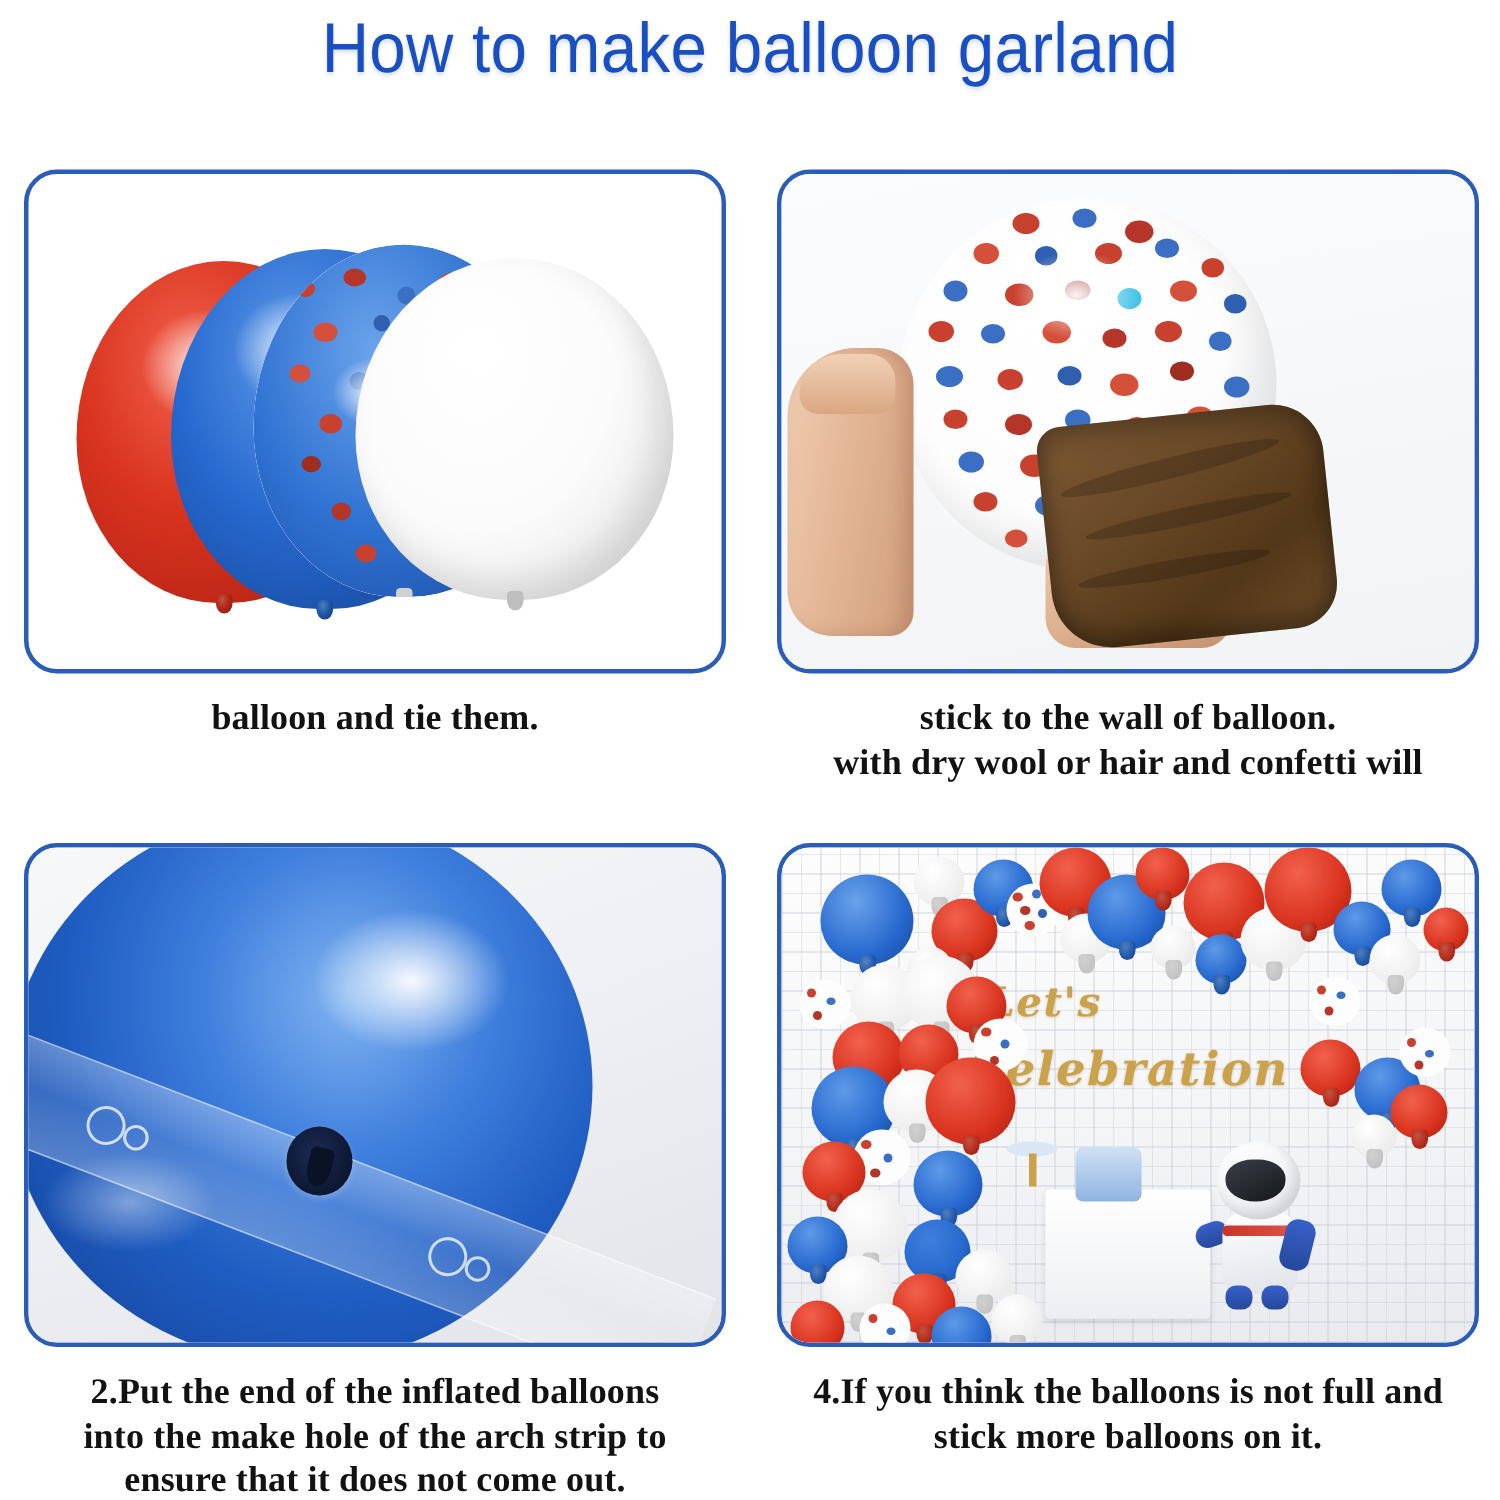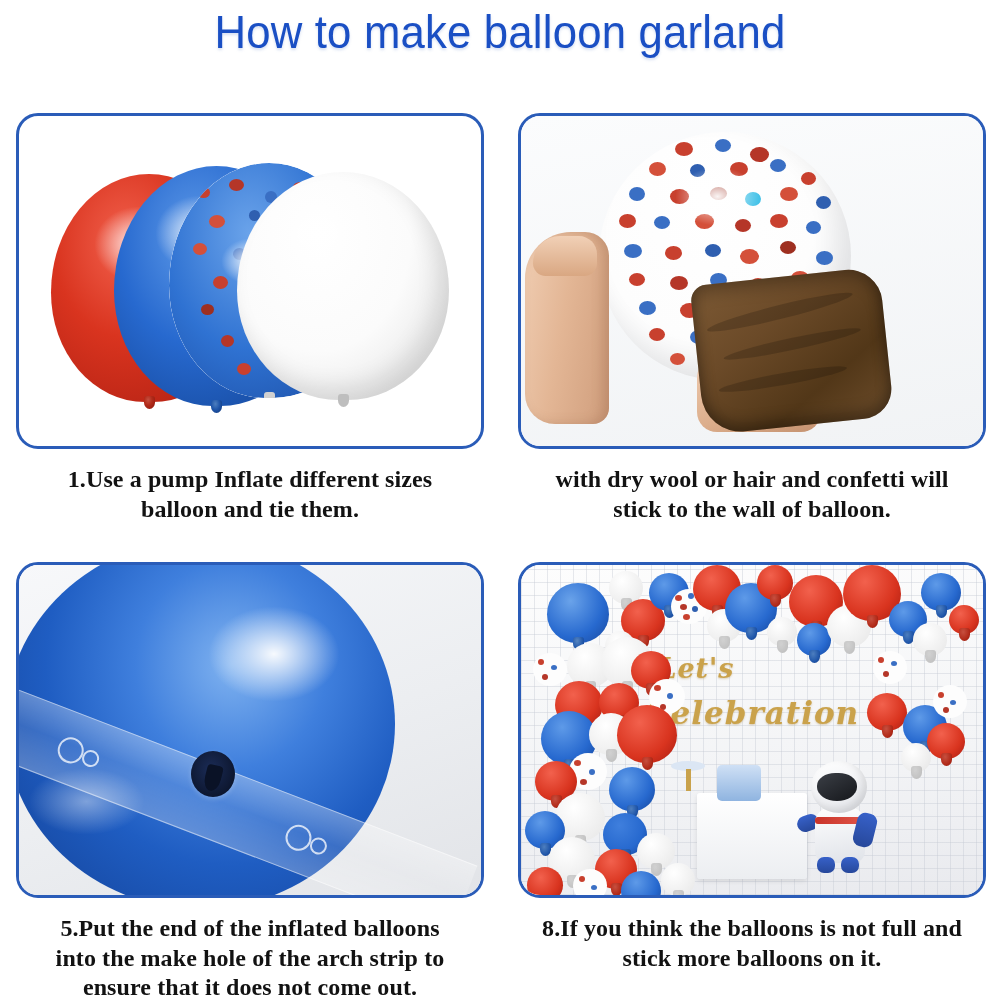--- a/index.html
+++ b/index.html
@@ -270,21 +270,20 @@
           </div>
         </div>
 
         <div class="balloon p1-white">
           <div class="gloss" style="left:18%;top:12%;width:40%;height:30%;"></div>
         </div>
 
       </div>
     </div>
     <div class="caption" style="top:352px;">
-      <div>1.Use a pump Inflate different sizes</div>
       <div>balloon and tie them.</div>
     </div>
   </div>
 
   <div class="step" style="left:518px;top:113px;width:468px;">
     <div class="panel" style="width:468px;height:336px;">
       <div class="scene" style="background:linear-gradient(170deg,#fbfcfd,#f1f3f5);">
 
         <div class="p2-balloon">
           <div class="dot" style="left:30%;top:4%;width:18px;height:14px;background:#c8402e;"></div>
@@ -341,22 +340,22 @@
         </div>
 
         <div class="p2-hand2">
           <div class="finger" style="left:10px;top:6px;width:42px;height:30px;"></div>
           <div class="finger" style="left:52px;top:2px;width:42px;height:32px;"></div>
         </div>
 
       </div>
     </div>
     <div class="caption" style="top:352px;">
+      <div>stick to the wall of balloon.</div>
       <div>with dry wool or hair and confetti will</div>
-      <div>stick to the wall of balloon.</div>
     </div>
   </div>
 
   <div class="step" style="left:16px;top:562px;width:468px;">
     <div class="panel" style="width:468px;height:336px;">
       <div class="scene" style="background:linear-gradient(160deg,#f7f8fa 0%,#eceef1 55%,#e2e4e8 100%);">
 
         <div class="p3-balloon">
           <div class="gloss" style="left:52%;top:18%;width:34%;height:26%;"></div>
           <div class="gloss" style="left:6%;top:62%;width:30%;height:18%;opacity:0.45;"></div>
@@ -368,21 +367,21 @@
           <div class="strip-hole" style="left:330px;"></div>
           <div class="strip-hole small" style="left:356px;"></div>
         </div>
 
         <div class="p3-hole"></div>
         <div class="p3-neck"></div>
 
       </div>
     </div>
     <div class="caption" style="top:352px;">
-      <div>5.Put the end of the inflated balloons</div>
+      <div>2.Put the end of the inflated balloons</div>
       <div>into the make hole of the arch strip to</div>
       <div>ensure that it does not come out.</div>
     </div>
   </div>
 
   <div class="step" style="left:518px;top:562px;width:468px;">
     <div class="panel" style="width:468px;height:336px;">
       <div class="scene">
 
         <div class="p4-bg"></div>
@@ -481,18 +480,18 @@
           <div class="dot" style="left:18%;top:20%;width:6px;height:6px;background:#c8402e;"></div>
           <div class="dot" style="left:54%;top:48%;width:6px;height:5px;background:#3a6fc4;"></div>
         </div>
         <div class="balloon" style="width:40px;height:38px;left:100px;top:306px;background:radial-gradient(ellipse at 38% 30%,#5e9ae8,#2769cf 60%,#14459b);z-index:6;"></div>
         <div class="balloon" style="width:36px;height:35px;left:6px;top:302px;background:radial-gradient(ellipse at 38% 30%,#f2614d,#d9341f 60%,#a81c10);z-index:6;"></div>
         <div class="balloon" style="width:34px;height:33px;left:140px;top:298px;background:radial-gradient(ellipse at 38% 30%,#ffffff,#e6e6e6);z-index:6;"></div>
 
       </div>
     </div>
     <div class="caption" style="top:352px;">
-      <div>8.If you think the balloons is not full and</div>
+      <div>4.If you think the balloons is not full and</div>
       <div>stick more balloons on it.</div>
     </div>
   </div>
 
 </div>
 
 </body></html>

